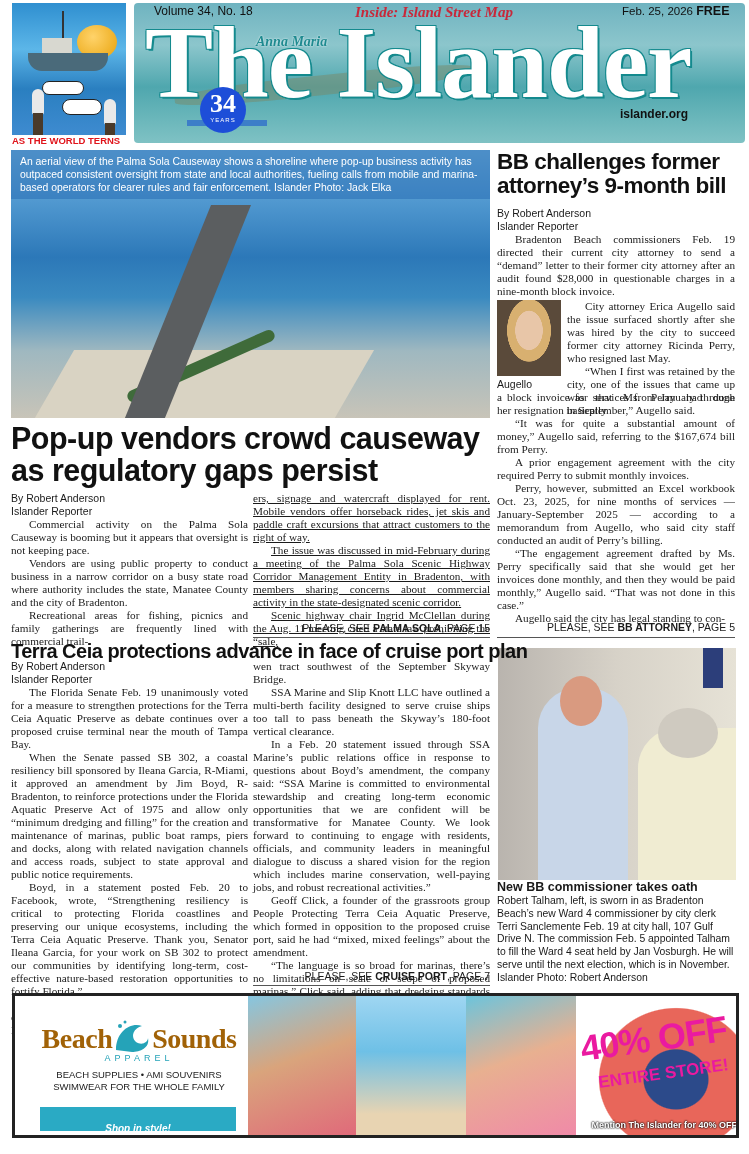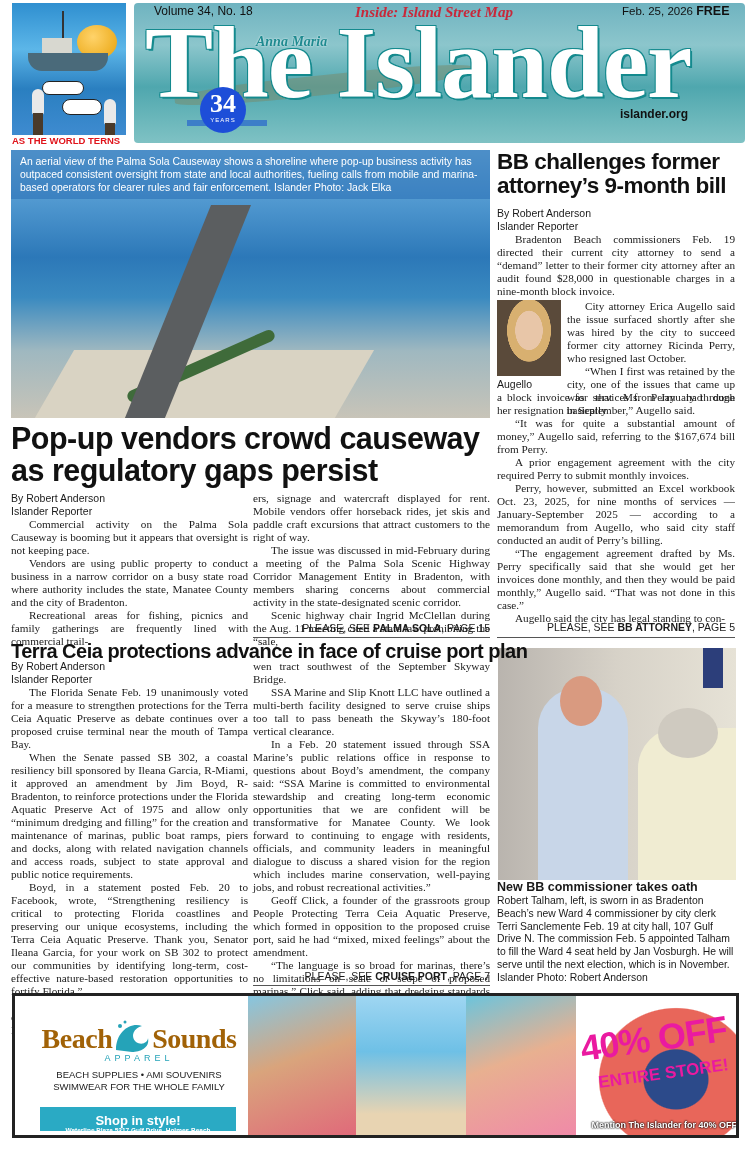--- a/index.html
+++ b/index.html
@@ -64,42 +64,42 @@
   #oath-photo .woman { position: absolute; left: 140px; top: 80px; width: 98px; height: 152px; background: #f0ecd2; border-radius: 40px 0 0 0; }
   #oath-photo .hair { position: absolute; left: 160px; top: 60px; width: 60px; height: 50px; background: #cfcac0; border-radius: 50%; }
   #oath-photo .flag { position: absolute; left: 205px; top: 0; width: 20px; height: 40px; background: #2c3e7a; }
   #oath-head { left: 497px; top: 880px; font-family: "Liberation Sans", sans-serif; font-weight: bold; font-size: 12.5px; }
   #oath-cap { left: 497px; top: 895px; width: 238px; font-family: "Liberation Sans", sans-serif; font-size: 10.4px; line-height: 12.8px; }
 
   
   #pop-head { left: 11px; top: 422px; width: 480px; font-size: 30.5px; line-height: 32px; }
   #pop-byline { left: 11px; top: 492px; }
   #pop-col1 { left: 11px; top: 518px; width: 237px; }
-  #pop-col2 { left: 253px; top: 492px; width: 237px; }
+  #pop-col2 { left: 253px; top: 492px; width: 237px; text-decoration: underline; }
   #pop-jump { left: 253px; top: 622px; width: 237px; }
   #pop-rule { left: 253px; top: 637px; width: 237px; }
 
   
   #tc-head { left: 11px; top: 640px; width: 480px; font-size: 20px; line-height: 22px; white-space: nowrap; text-align: center; }
   #tc-byline { left: 11px; top: 660px; }
   #tc-col1 { left: 11px; top: 686px; width: 237px; }
   #tc-col2 { left: 253px; top: 660px; width: 237px; }
   #tc-jump { left: 253px; top: 970px; width: 237px; }
   #tc-rule { left: 253px; top: 985px; width: 237px; }
 
   
   #ad { left: 12px; top: 993px; width: 727px; height: 145px; border: 3px solid #222; overflow: hidden; background: #fff; }
   #ad-logo { position: absolute; left: 14px; top: 22px; width: 220px; text-align: center; }
   #ad-brand { font-family: "Liberation Serif", serif; font-weight: bold; font-size: 28px; color: #a16207; letter-spacing: -0.5px; }
   #ad-wave { display: inline-block; width: 40px; height: 36px; vertical-align: -6px; }
   #ad-apparel { font-family: "Liberation Sans", sans-serif; font-size: 9px; letter-spacing: 4px; color: #25a3b8; margin-top: -2px; }
   #ad-line1, #ad-line2 { font-family: "Liberation Sans", sans-serif; font-size: 9.5px; color: #222; line-height: 12px; }
   #ad-line1 { margin-top: 6px; }
   #ad-bar { position: absolute; left: 25px; top: 111px; width: 196px; height: 24px; background: #2aaac4; color: #fff; text-align: center; font-family: "Liberation Sans", sans-serif; }
-  #ad-shop { font-weight: 900; font-size: 13px; line-height: 11px; display: block; margin-top: 8px; }
+  #ad-shop { font-weight: 900; font-style: italic; font-size: 10px; line-height: 11px; display: block; margin-top: 16px; }
   #ad-addr { font-weight: bold; font-size: 6.5px; line-height: 9px; display: block; }
   .ad-photo { position: absolute; top: 0; height: 139px; }
   #ad-p1 { left: 233px; width: 108px; background: linear-gradient(160deg, #86c6e0 0%, #d9a47c 45%, #e06a7a 100%); }
   #ad-p2 { left: 341px; width: 110px; background: linear-gradient(180deg, #9fd6f2 0%, #6ec0e6 40%, #e8d4b2 85%); }
   #ad-p3 { left: 451px; width: 110px; background: linear-gradient(160deg, #6cc4dc 0%, #e8b090 45%, #f08aa8 100%); }
   #ad-promo { position: absolute; left: 561px; top: 0; width: 160px; height: 139px; background: #fff; overflow: hidden; }
   #ad-promo .wave { position: absolute; left: 10px; top: 0; width: 150px; height: 139px; background: radial-gradient(ellipse at 60% 60%, #2c4a8a 0 25%, #e8665a 26% 60%, #fff 61%); }
   #ad-pct { position: absolute; left: 4px; top: 22px; font-family: "Liberation Sans", sans-serif; font-weight: 900; font-size: 36px; color: #ea1aa0; transform: rotate(-8deg); letter-spacing: -1px; }
   #ad-entire { position: absolute; left: 22px; top: 68px; font-family: "Liberation Sans", sans-serif; font-weight: 900; font-size: 17px; color: #ea1aa0; transform: rotate(-8deg); }
   #ad-mention { position: absolute; left: 562px; top: 124px; width: 160px; text-align: right; font-family: "Liberation Sans", sans-serif; font-weight: bold; font-size: 9px; color: #fff; text-shadow: 0 0 2px #000, 0 0 2px #000; }
@@ -147,21 +147,21 @@
 <div id="bb-byline" class="abs byline">
   <div>By Robert Anderson</div>
   <div>Islander Reporter</div>
 </div>
 <div id="bb-body1" class="abs body-text">
   <p>Bradenton Beach commissioners Feb. 19 directed their current city attorney to send a “demand” letter to their former city attorney after an audit found $28,000 in questionable charges in a nine-month block invoice.</p>
 </div>
 <div id="augello-photo" class="abs"></div>
 <div id="augello-cap" class="abs">Augello</div>
 <div id="bb-body2" class="abs body-text">
-  <p>City attorney Erica Augello said the issue surfaced shortly after she was hired by the city to succeed former city attorney Ricinda Perry, who resigned last October.</p>
+  <p>City attorney Erica Augello said the issue surfaced shortly after she was hired by the city to succeed former city attorney Ricinda Perry, who resigned last May.</p>
   <p>“When I first was retained by the city, one of the issues that came up was that Ms. Perry had done basically</p>
 </div>
 <div id="bb-body3" class="abs body-text">
   <p style="text-indent:0">a block invoice for services from January through her resignation in September,” Augello said.</p>
   <p>“It was for quite a substantial amount of money,” Augello said, referring to the $167,674 bill from Perry.</p>
   <p>A prior engagement agreement with the city required Perry to submit monthly invoices.</p>
   <p>Perry, however, submitted an Excel workbook Oct. 23, 2025, for nine months of services — January-September 2025 — according to a memorandum from Augello, who said city staff conducted an audit of Perry’s billing.</p>
   <p>“The engagement agreement drafted by Ms. Perry specifically said that she would get her invoices done monthly, and then they would be paid monthly,” Augello said. “That was not done in this case.”</p>
   <p>Augello said the city has legal standing to con-</p>
 </div>

